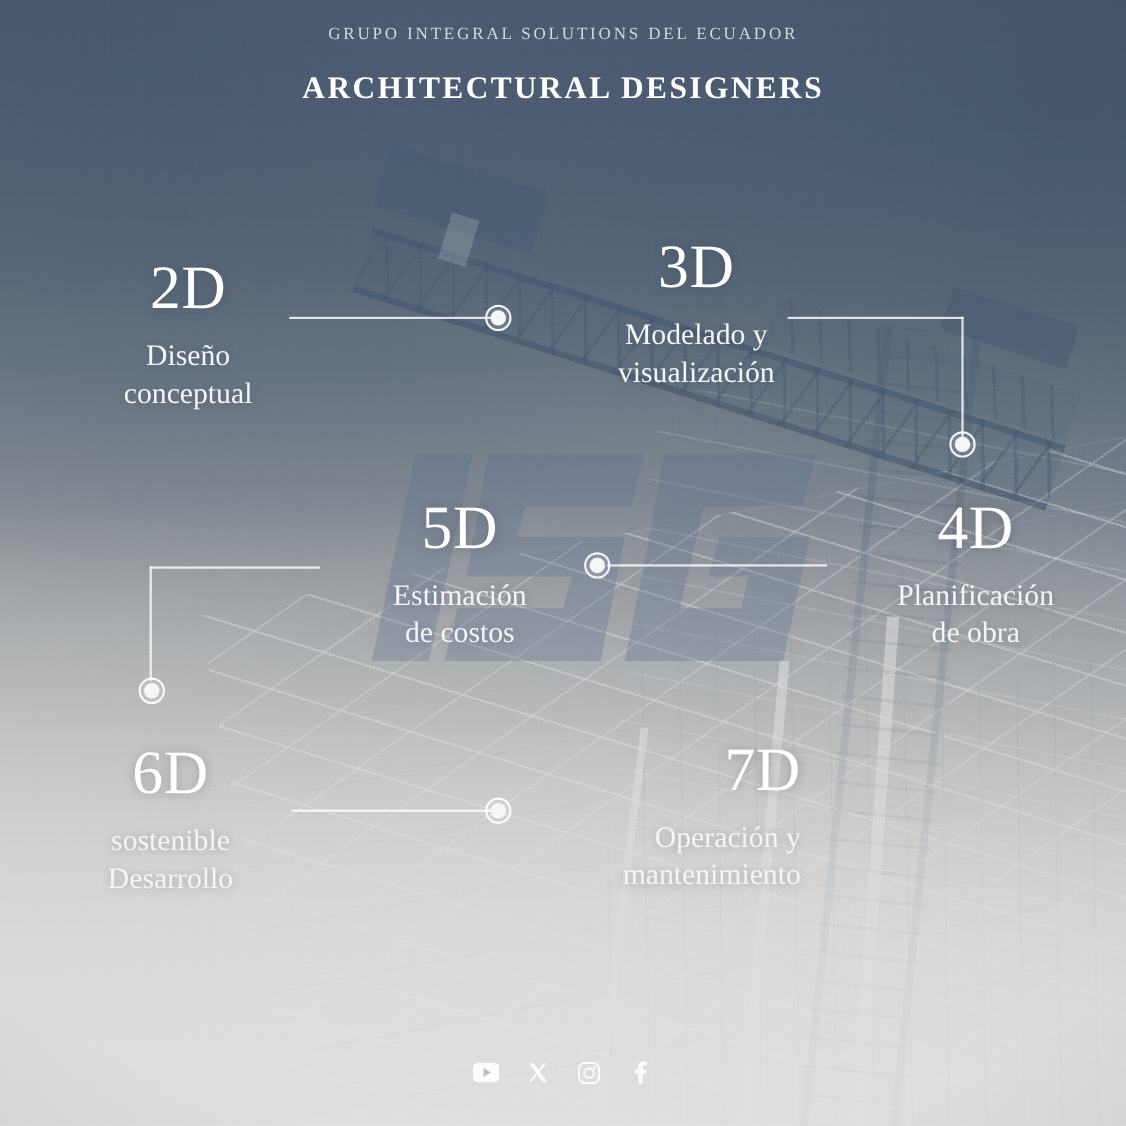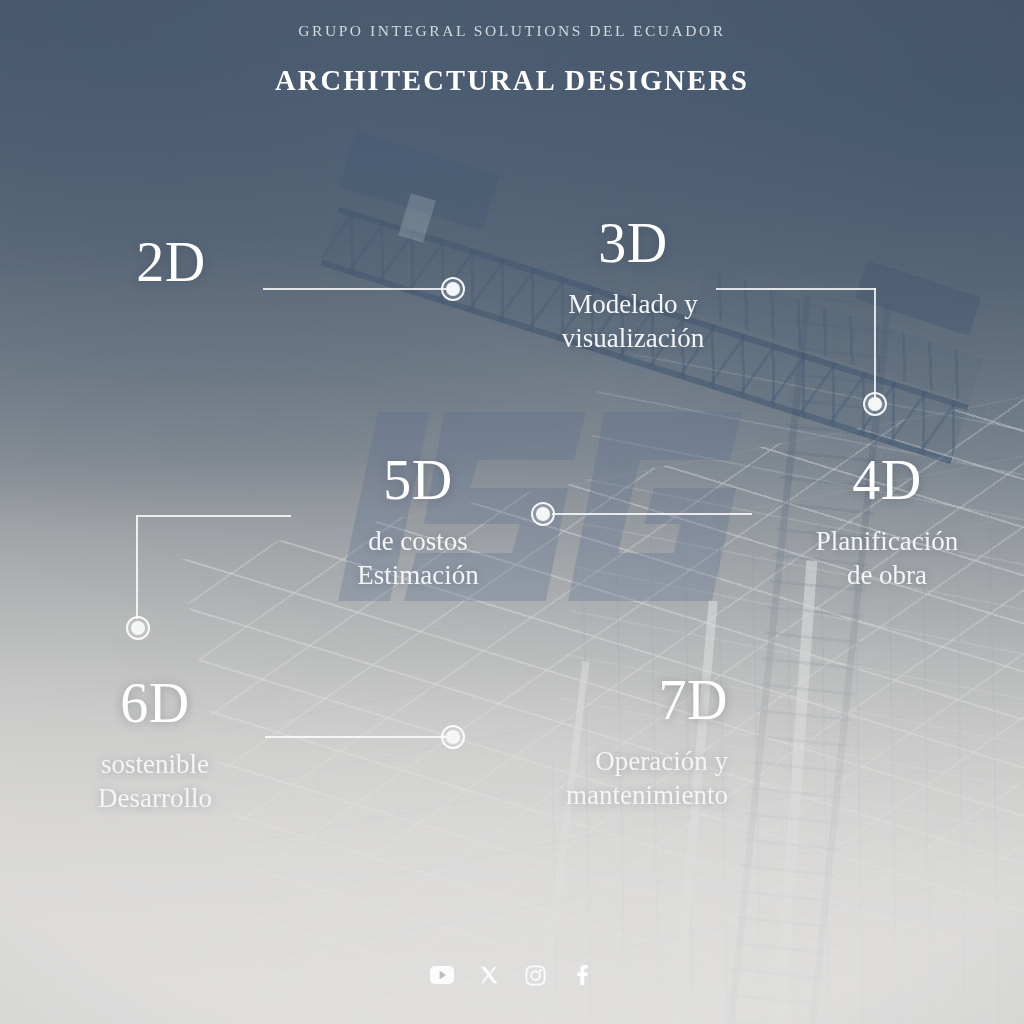--- a/index.html
+++ b/index.html
@@ -350,20 +350,24 @@
     <div class="node" style="left:126px; top:616px;"></div>
   </div>
 
   <div class="conn">
     <div class="hline" style="left:265px; top:736px; width:186px;"></div>
     <div class="node" style="left:441px; top:725px;"></div>
   </div>
 
   <div class="dim center" style="left:58px; top:218px; width:226px;margin-top:16px;">
     <div class="num">2D</div>
+    <div class="desc">
+      <div>Diseño</div>
+      <div>conceptual</div>
+    </div>
   </div>
 
   <div class="dim center" style="left:515px; top:215px; width:236px;">
     <div class="num">3D</div>
     <div class="desc">
       <div>Modelado y</div>
       <div>visualización</div>
     </div>
   </div>
 
@@ -371,22 +375,22 @@
     <div class="num">4D</div>
     <div class="desc">
       <div>Planificación</div>
       <div>de obra</div>
     </div>
   </div>
 
   <div class="dim center" style="left:300px; top:452px; width:236px;">
     <div class="num">5D</div>
     <div class="desc">
+      <div>Estimación</div>
       <div>de costos</div>
-      <div>Estimación</div>
     </div>
   </div>
 
   <div class="dim center" style="left:28px; top:675px; width:254px;">
     <div class="num">6D</div>
     <div class="desc">
       <div>sostenible</div>
       <div>Desarrollo</div>
     </div>
   </div>

